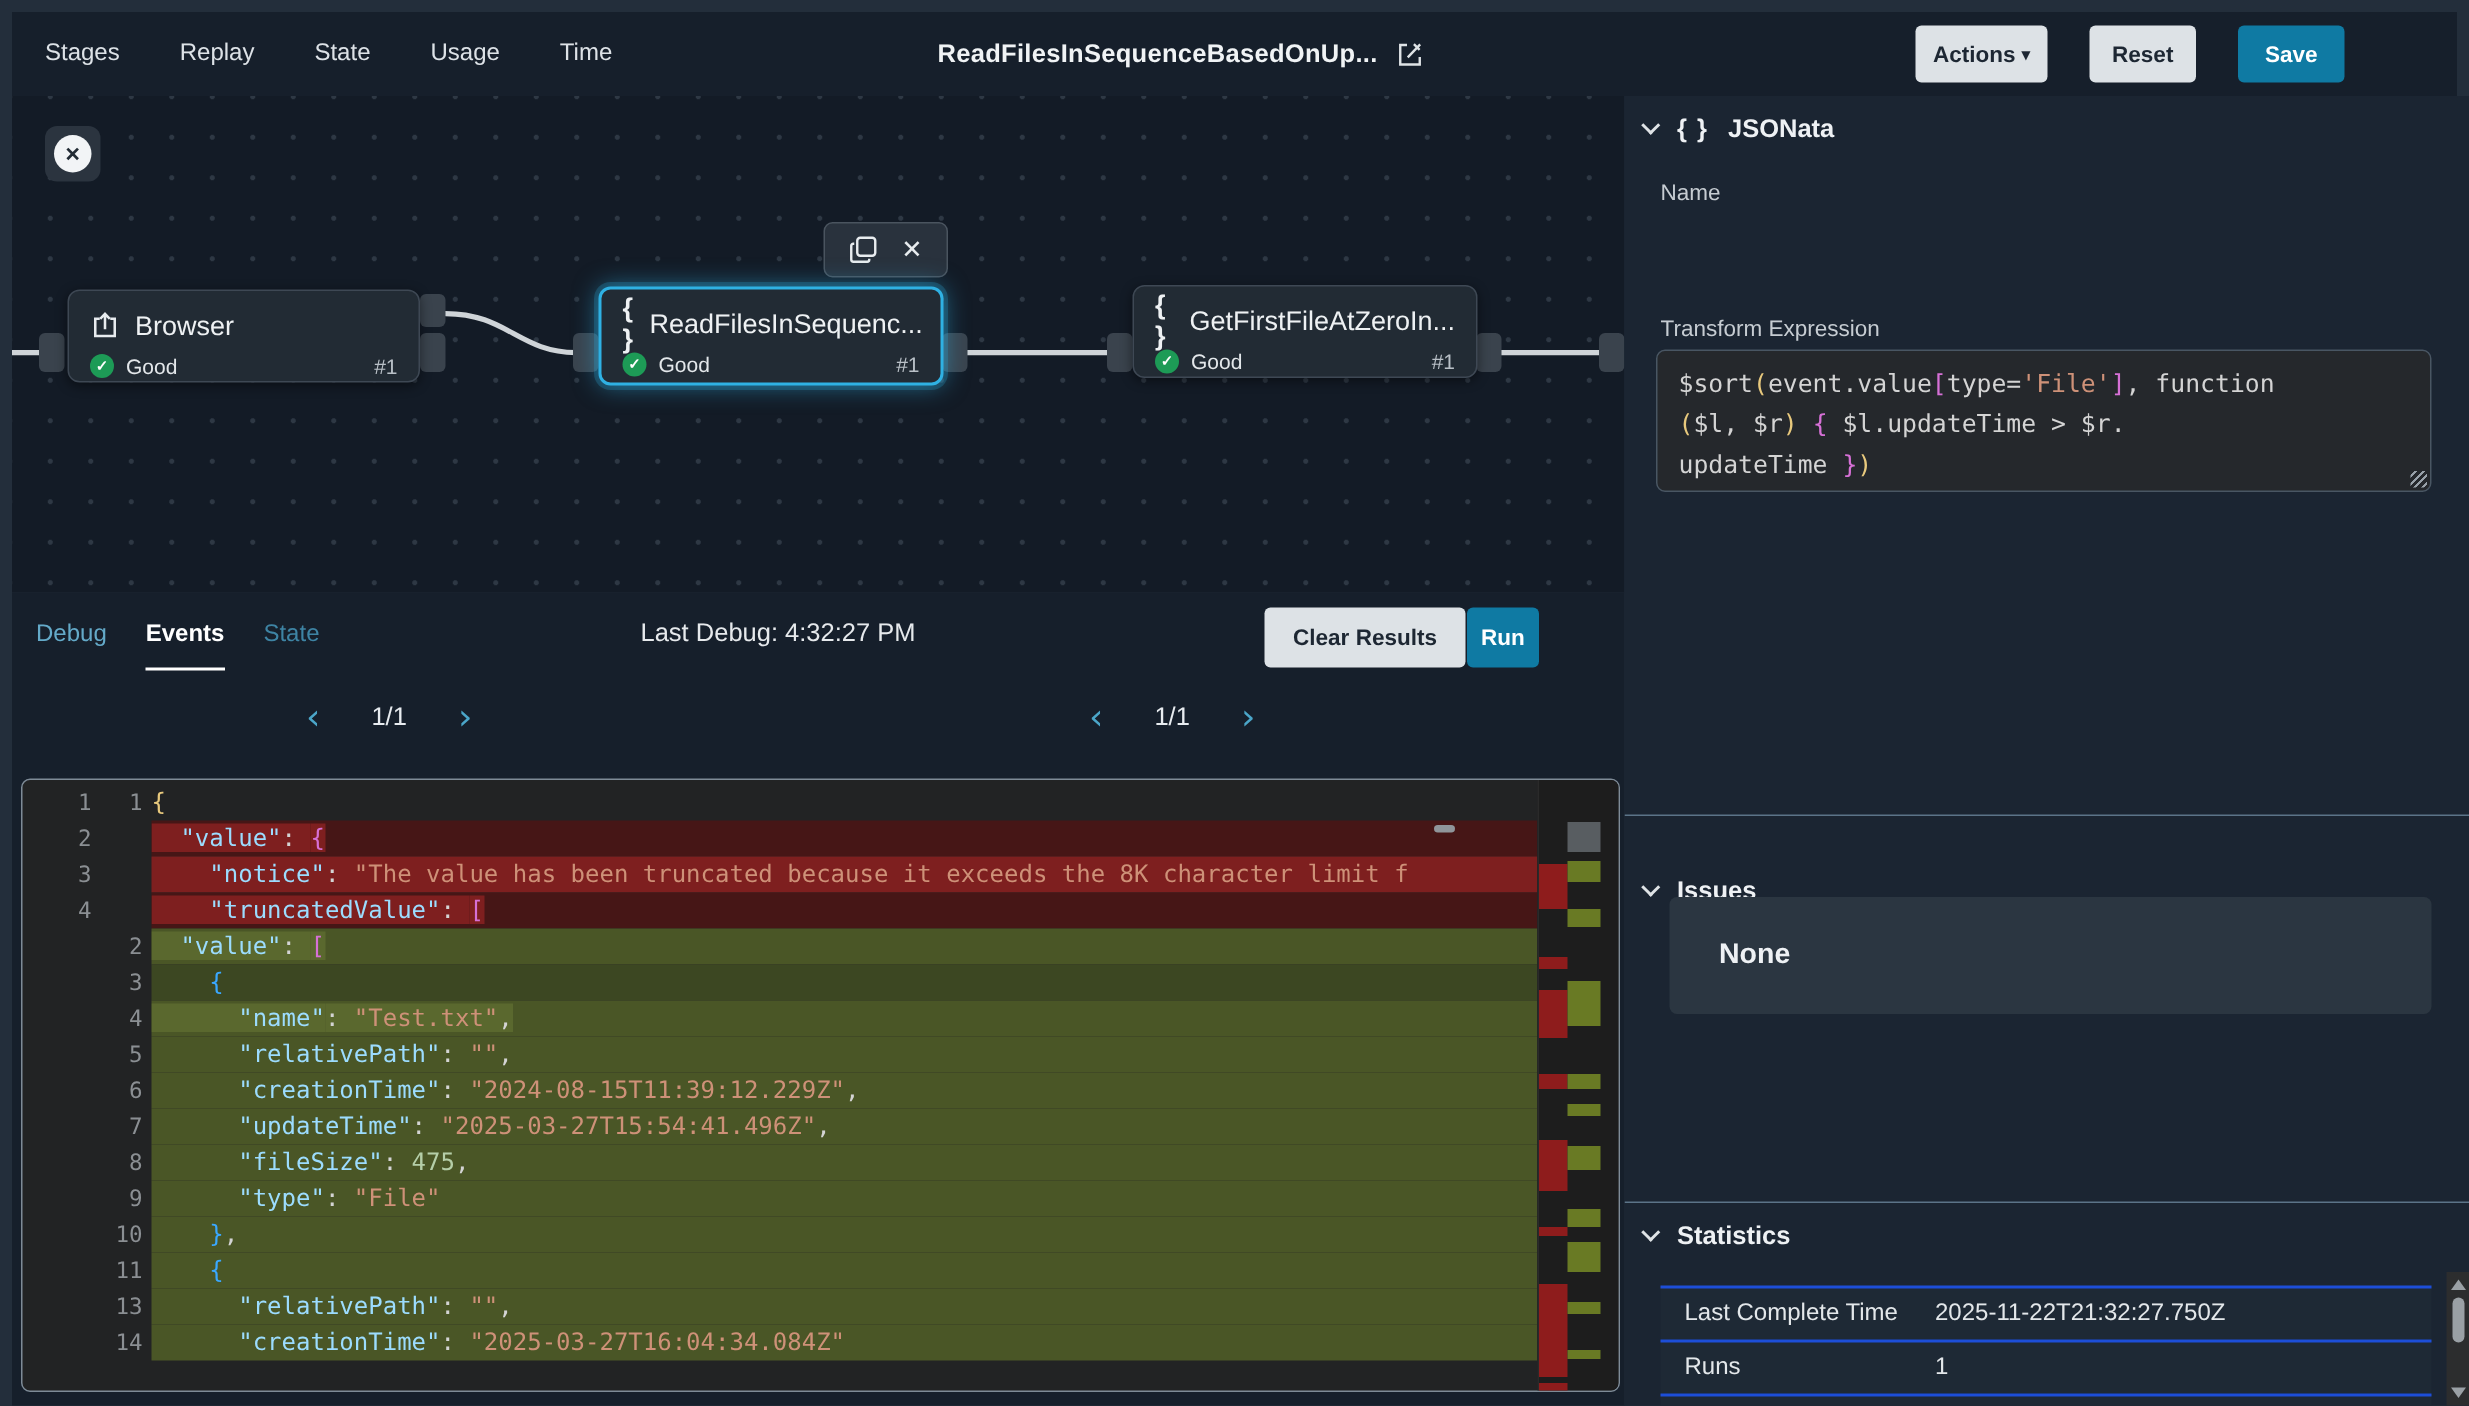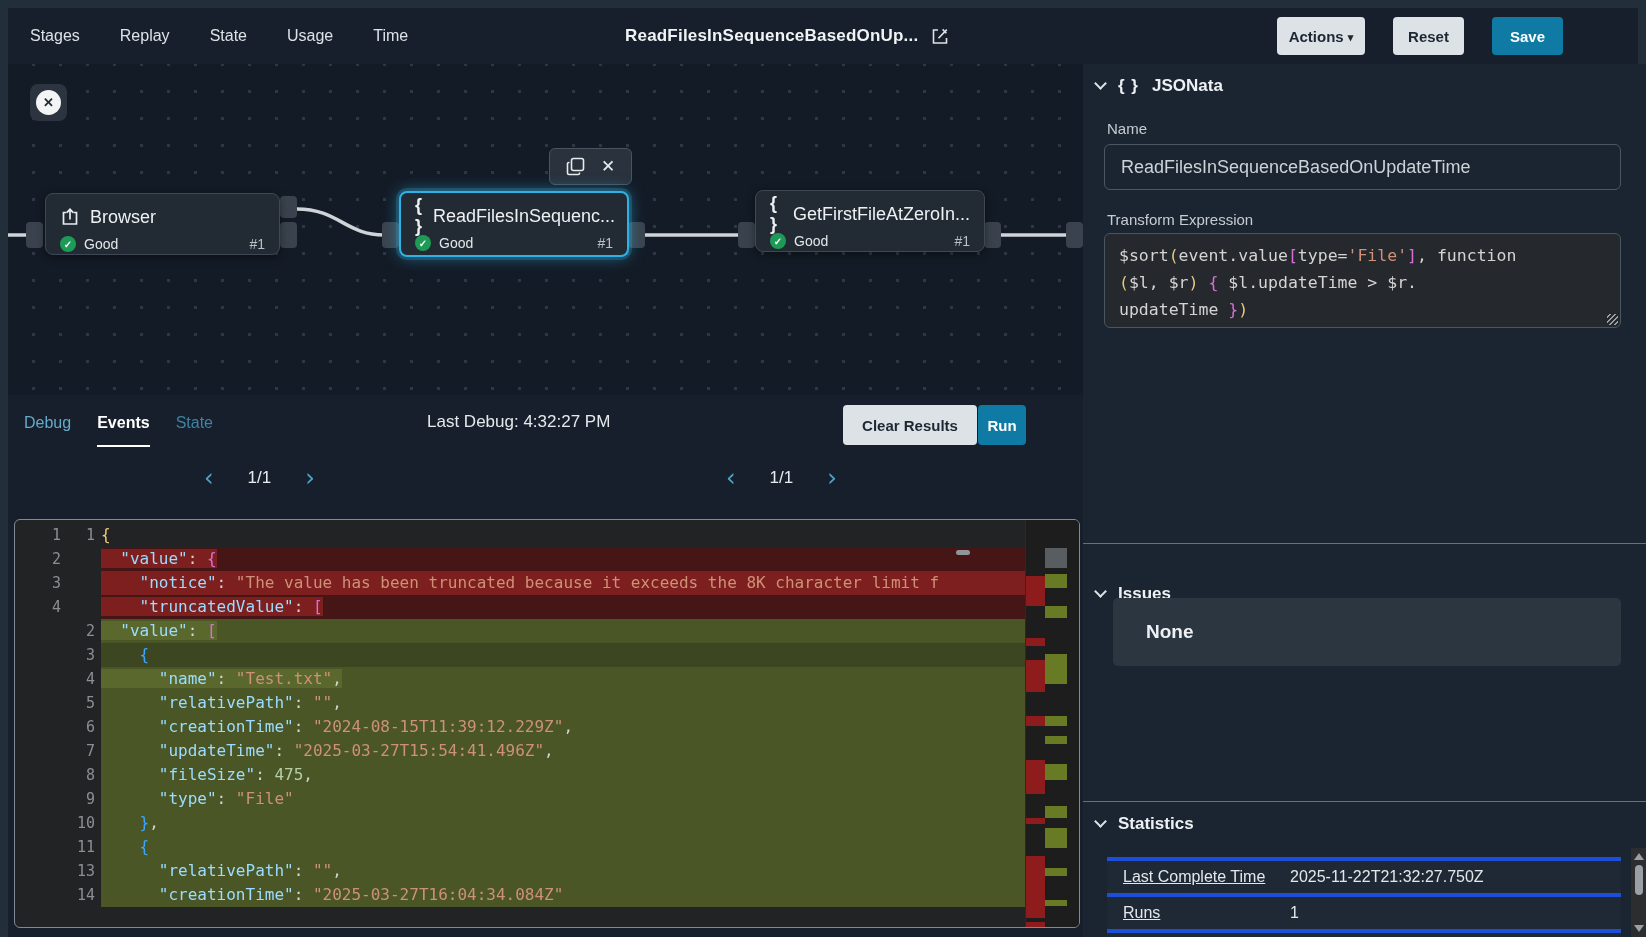--- a/index.html
+++ b/index.html
@@ -98,26 +98,26 @@
   .name-input { position:absolute; left:21px; width:517px; height:46px; background:#1b2532;
                 border:1px solid #49566_3; border:1px solid #495663; border-radius:6px; color:#ccd2d7;
                 font-size:18px; padding:0 16px; font-family:"Liberation Sans",sans-serif; }
   .expr-box { position:absolute; left:21px; top:169px; width:517px; height:95px; background:#25282c;
               border:1px solid #495663; border-radius:6px; padding:8px 14px; overflow:hidden;
               font-family:"DejaVu Sans Mono",monospace; font-size:16.5px; cursor:text; }
   .expr-box::after { content:""; position:absolute; right:2px; bottom:2px; width:11px; height:11px;
         background:repeating-linear-gradient(135deg, transparent 0 2px, #98a1a9 2px 3.5px); }
   .xl { height:27px; line-height:27px; white-space:pre; }
   .divider { position:absolute; left:0; width:563px; height:1px; background:#5c7488; }
-  .none-card { position:absolute; left:30px; top:534px; width:508px; height:68px; background:#2b3641;
+  .none-card { position:absolute; left:30px; top:534px; width:508px; height:78px; background:#2b3641;
                border-radius:5px; display:flex; align-items:center; }
   .none-txt { color:#eef1f4; font-size:19px; font-weight:700; margin-left:33px; }
   .stats { position:absolute; left:24px; top:793px; width:514px; }
-  .srow { display:flex; align-items:center; height:36px; border-top:4px solid #1d4ed8;
-          background:#1e2935; font-size:16px; color:#e3e7ea;text-decoration:underline; }
+  .srow { display:flex; align-items:center; height:36px; border-top:2px solid #1d4ed8;
+          background:#1e2935; font-size:16px; color:#e3e7ea; }
   .srow .sl { margin-left:16px; }
   .srow .sv { position:absolute; left:183px; }
   .srow { position:relative; }
   .sempty { height:49px; }
 
   .edge-strip { position:absolute; left:1638px; top:0; width:8px; height:64px; background:#232e3b; }
 
   
   .osbar { position:absolute; left:1631px; top:848px; width:15px; height:89px; background:#2c2d2e; z-index:9; }
   .osbar .up, .osbar .dn { position:absolute; left:2.5px; width:0; height:0; border-left:5px solid transparent;
@@ -354,21 +354,20 @@
 </div>
 
 <div class="panel">
   <div class="sec-head" style="left:13px; top:12px;">
     <span class="chev"></span>
     <span class="braces-ic">{ }</span>
     <span>JSONata</span>
   </div>
 
   <div class="fld-label" style="top:56px;">Name</div>
-  <input class="name-input" style="top: 80px;" value="ReadFilesInSequenceBasedOnUpdateTime">
 
   <div class="fld-label" style="top:147px;">Transform Expression</div>
   <div class="expr-box" id="expr-box">
       <div class="xl"><span class="tk-p">$sort</span><span class="tk-b1">(</span><span class="tk-p">event.value</span><span class="tk-b2">[</span><span class="tk-p">type=</span><span class="tk-s">'File'</span><span class="tk-b2">]</span><span class="tk-p">, function</span></div>
       <div class="xl"><span class="tk-b1">(</span><span class="tk-p">$l, $r</span><span class="tk-b1">)</span><span class="tk-p"> </span><span class="tk-b2">{</span><span class="tk-p"> $l.updateTime &gt; $r.</span></div>
       <div class="xl"><span class="tk-p">updateTime </span><span class="tk-b2">}</span><span class="tk-b1">)</span></div>
     </div>
 
   <div class="divider" style="top:479px;"></div>
   <div class="sec-head" style="left:13px; top:492px;margin-top:28px;">

